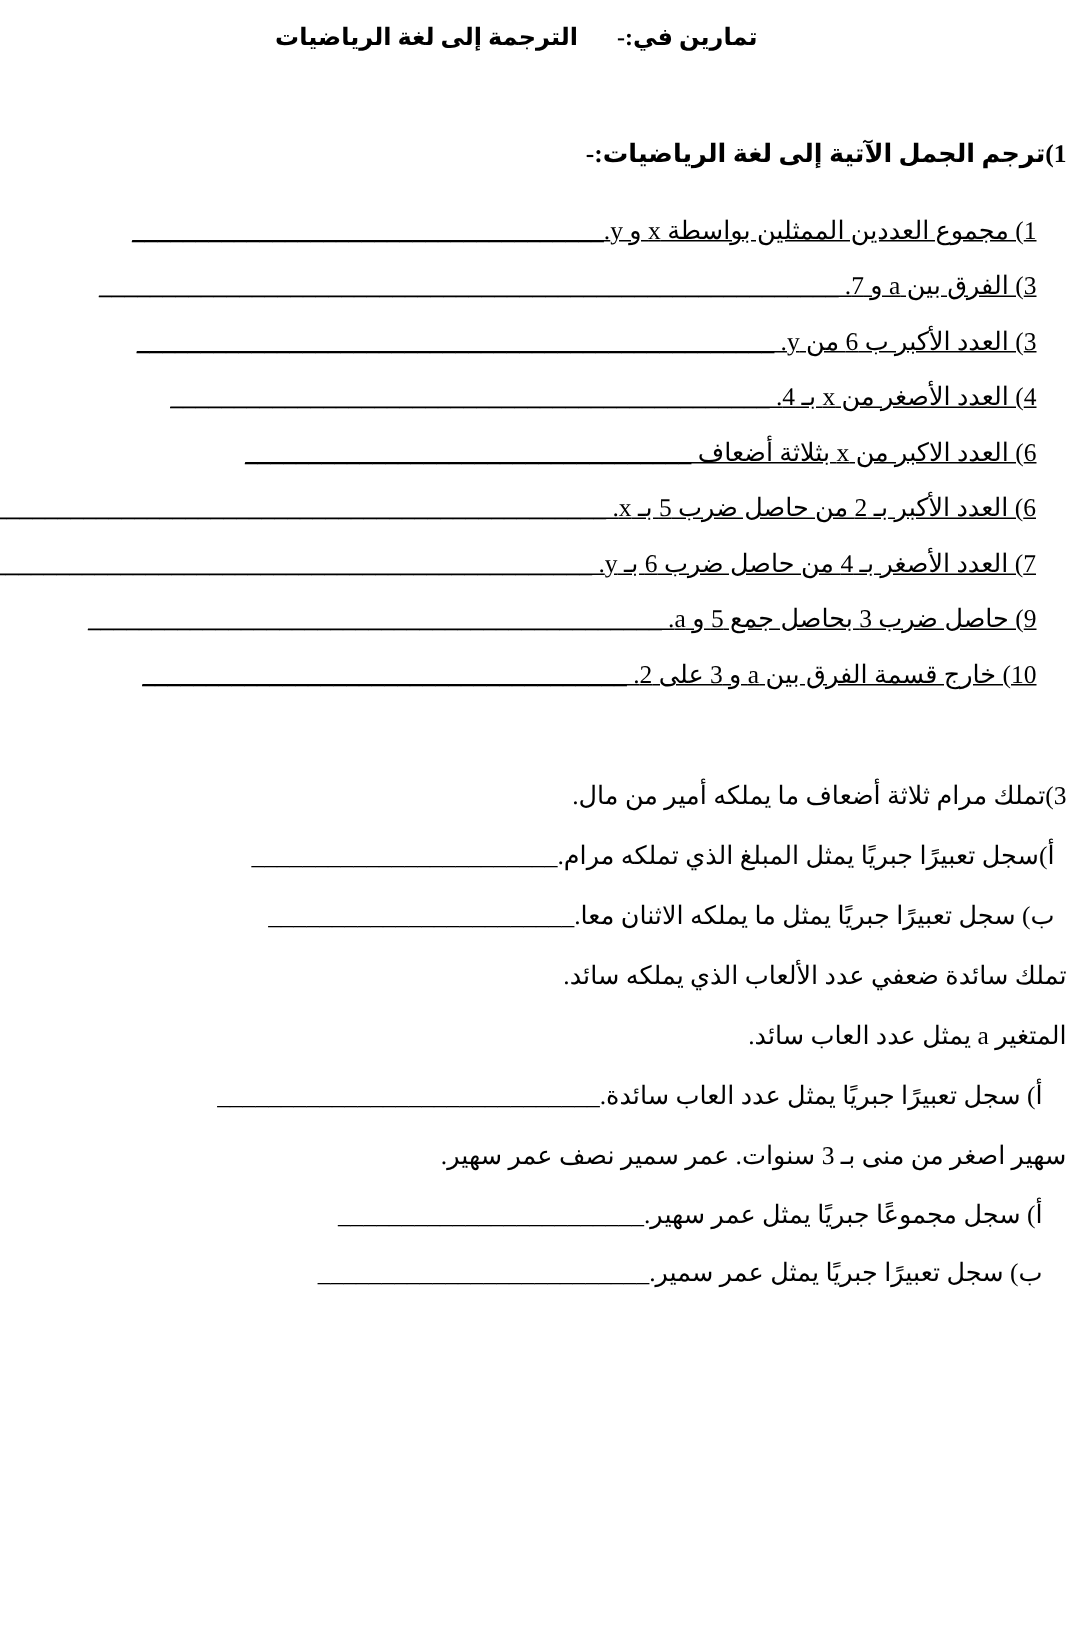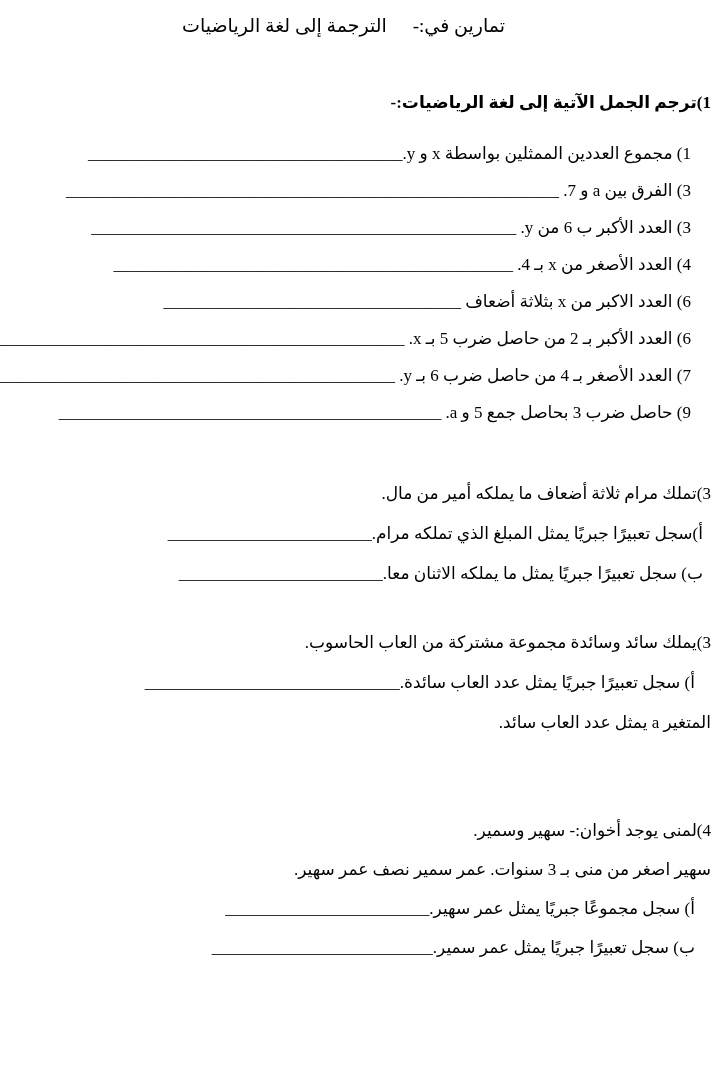--- a/index.html
+++ b/index.html
@@ -16,31 +16,31 @@
     direction: rtl;
     overflow: hidden;
     box-sizing: border-box;
     padding: 6px 4px 0 0;
     font-family: "Liberation Serif", "DejaVu Serif", "DejaVu Sans", serif;
     font-size: 17px;
   }
   .title {
     height: 40px;
     line-height: 40px;
-    font-size: 19px;
-    font-weight: normal;
+    font-size: 16px;
+    font-weight: bold;
     padding-right: 206px;
     white-space: nowrap;
   }
   .tgap { display: inline-block; width: 26px; }
   .ln   { height: 37px; line-height: 37px; white-space: nowrap; overflow: hidden; }
   .ln40 { height: 40px; line-height: 40px; white-space: nowrap; overflow: hidden; }
   .ln39 { height: 39px; line-height: 39px; white-space: nowrap; overflow: hidden; }
   .h1 { margin-top: 38px; font-weight: bold; }
-  .items1 { margin-top: 14px; }
+  .items1 { margin-top: 14px; text-decoration: underline; }
   .h2 { margin-top: 43px; }
   .h3 { margin-top: 29px; }
   .h4 { margin-top: 68px; }
   .ind20 { padding-right: 20px; }
   .sub8  { padding-right: 8px; text-align: right; }
   .sub16 { padding-right: 16px; }
 </style>
 </head>
 <body>
 
@@ -52,28 +52,28 @@
 
   <div class="items1">
     <div class="ln ind20">1) مجموع العددين الممثلين بواسطة x و y._____________________________________</div>
     <div class="ln ind20">3) الفرق بين a و 7. __________________________________________________________</div>
     <div class="ln ind20">3) العدد الأكبر ب 6 من y. __________________________________________________</div>
     <div class="ln ind20">4) العدد الأصغر من x بـ 4. _______________________________________________</div>
     <div class="ln ind20">6) العدد الاكبر من x بثلاثة أضعاف ___________________________________</div>
     <div class="ln ind20">6) العدد الأكبر بـ 2 من حاصل ضرب 5 بـ x. ____________________________________________________</div>
     <div class="ln ind20">7) العدد الأصغر بـ 4 من حاصل ضرب 6 بـ y. ____________________________________________________</div>
     <div class="ln ind20">9) حاصل ضرب 3 بحاصل جمع 5 و a. _____________________________________________</div>
+    <div class="ln ind20">10) خارج قسمة الفرق بين a و 3 على 2. ______________________________________</div>
   </div>
 
   <div class="ln40 h2">3)تملك مرام ثلاثة أضعاف ما يملكه أمير من مال.</div>
   <div class="ln40 sub8">أ)سجل تعبيرًا جبريًا  يمثل المبلغ الذي تملكه مرام.________________________</div>
   <div class="ln40 sub8">ب) سجل  تعبيرًا جبريًا يمثل ما يملكه الاثنان معا.________________________</div>
 
-  <div class="ln40 h3">3)يملك سائد وسائدة مجموعة مشتركة من العاب الحاسوب.</div>
+  <div class="ln40">تملك سائدة ضعفي عدد الألعاب الذي يملكه سائد.</div>
+  <div class="ln40">المتغير a يمثل عدد العاب سائد.</div>
   <div class="ln40 sub16">أ)  سجل  تعبيرًا جبريًا يمثل عدد العاب سائدة.______________________________</div>
-  <div class="ln40">المتغير a يمثل عدد العاب سائد.</div>
 
-  <div class="ln39 h4">4)لمنى يوجد أخوان:-  سهير وسمير.</div>
   <div class="ln39">سهير اصغر من منى بـ 3 سنوات. عمر سمير نصف عمر سهير.</div>
   <div class="ln39 sub16">أ) سجل مجموعًا جبريًا يمثل عمر سهير.________________________</div>
   <div class="ln39 sub16">ب) سجل تعبيرًا جبريًا يمثل عمر سمير.__________________________</div>
 
 </div>
 
 </body></html>

